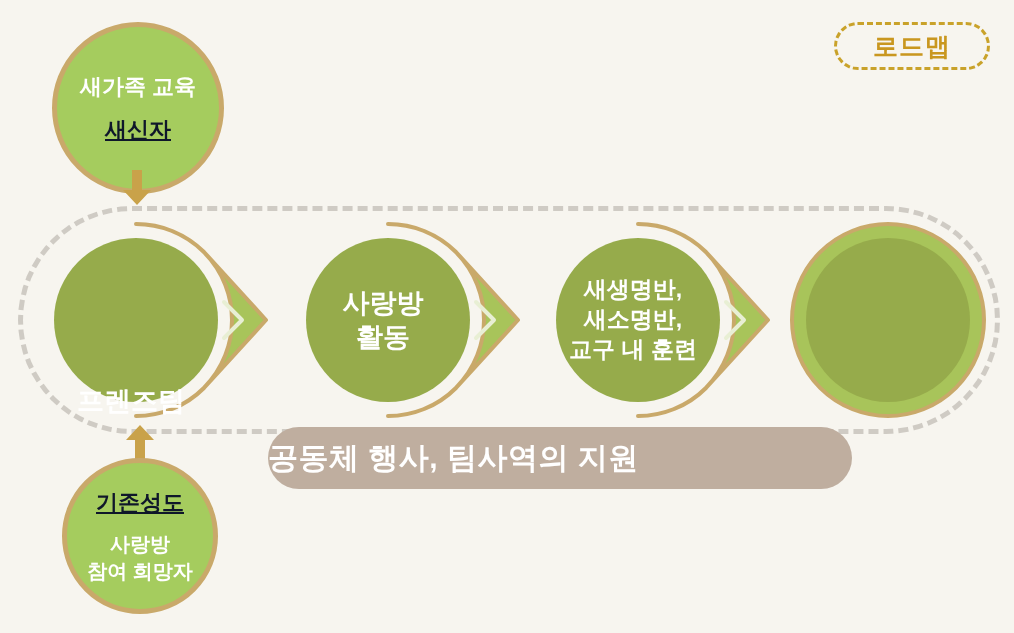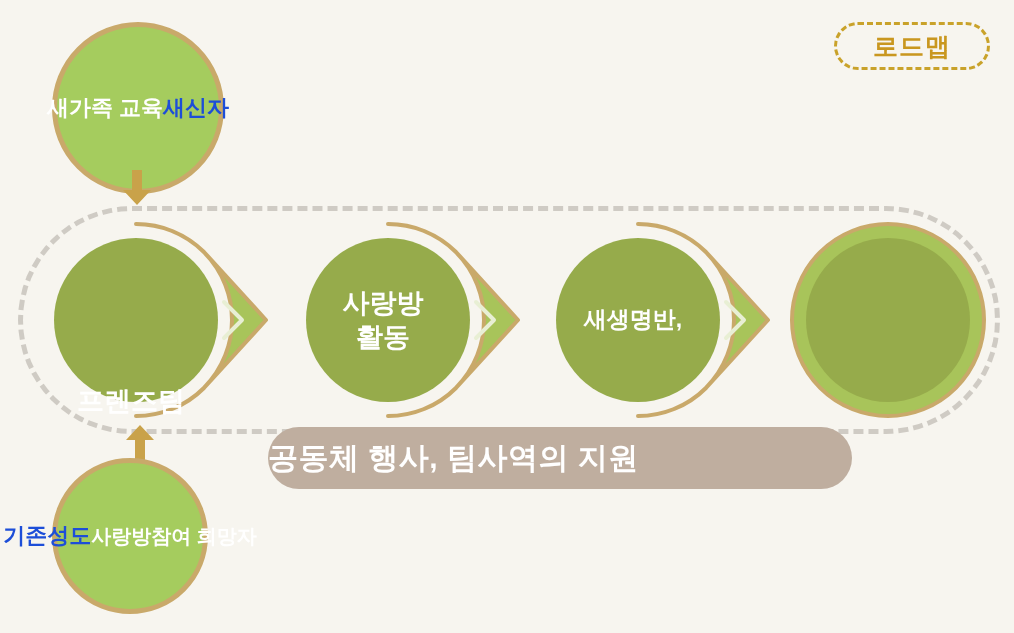--- a/index.html
+++ b/index.html
@@ -52,44 +52,44 @@
   }
 
   
   .side-circle {
     position: absolute;
     border-radius: 50%;
     background: #a5cc5e;
     border: 5px solid #c9a96a;
     box-sizing: border-box;
     display: flex;
-    flex-direction: row;
+    flex-direction: column;
     align-items: center;
     justify-content: center;
   }
   .side-circle-top {
     left: 52px;
     top: 22px;
     width: 172px;
     height: 172px;
   }
   .side-circle-bottom {
-    left: 52px;
+    left: 62px;
     top: 458px;
     width: 156px;
     height: 156px;
   }
   .sc-line {
     line-height: 1.32;
     font-size: 22px;
     font-weight: bold;
     text-align: center;
     white-space: nowrap;
   }
-  .sc-line.dark { color: #1d4ed8; }
+  .sc-line.dark { color: #0f172a; text-decoration: underline; }
   .sc-line.light { color: #ffffff; }
   .sc-gap { height: 14px; }
   .sc-small { font-size: 20px; }
 
   
   .arrow {
     position: absolute;
     width: 30px;
     height: 36px;
   }
@@ -203,20 +203,22 @@
   </div>
 
   <div class="node node-3">
     <svg width="196" height="196" viewBox="0 0 196 196">
       <path d="M 98 2 A 96 96 0 1 1 98 194 A 96 96 0 0 0 166 166 L 228 98 L 166 30 A 96 96 0 0 0 98 2 Z" fill="#a8c45a" stroke="#c9a96a" stroke-width="4" stroke-linejoin="round"></path>
       <circle cx="98" cy="98" r="82" fill="#96ab4b"></circle>
       <polyline points="186,80 204,98 186,116" fill="none" stroke="#e8efd4" stroke-width="4" stroke-linecap="round" stroke-linejoin="round"></polyline>
     </svg>
     <div class="node-label triple">
       <span>새생명반,</span>
+      <span>새소명반,</span>
+      <span>교구 내 훈련</span>
     </div>
   </div>
 
   <div class="node node-4">
     <svg width="196" height="196" viewBox="0 0 196 196">
       <circle cx="98" cy="98" r="96" fill="#a8c45a" stroke="#c9a96a" stroke-width="4"></circle>
       <circle cx="98" cy="98" r="82" fill="#96ab4b"></circle>
     </svg>
   </div>
 

